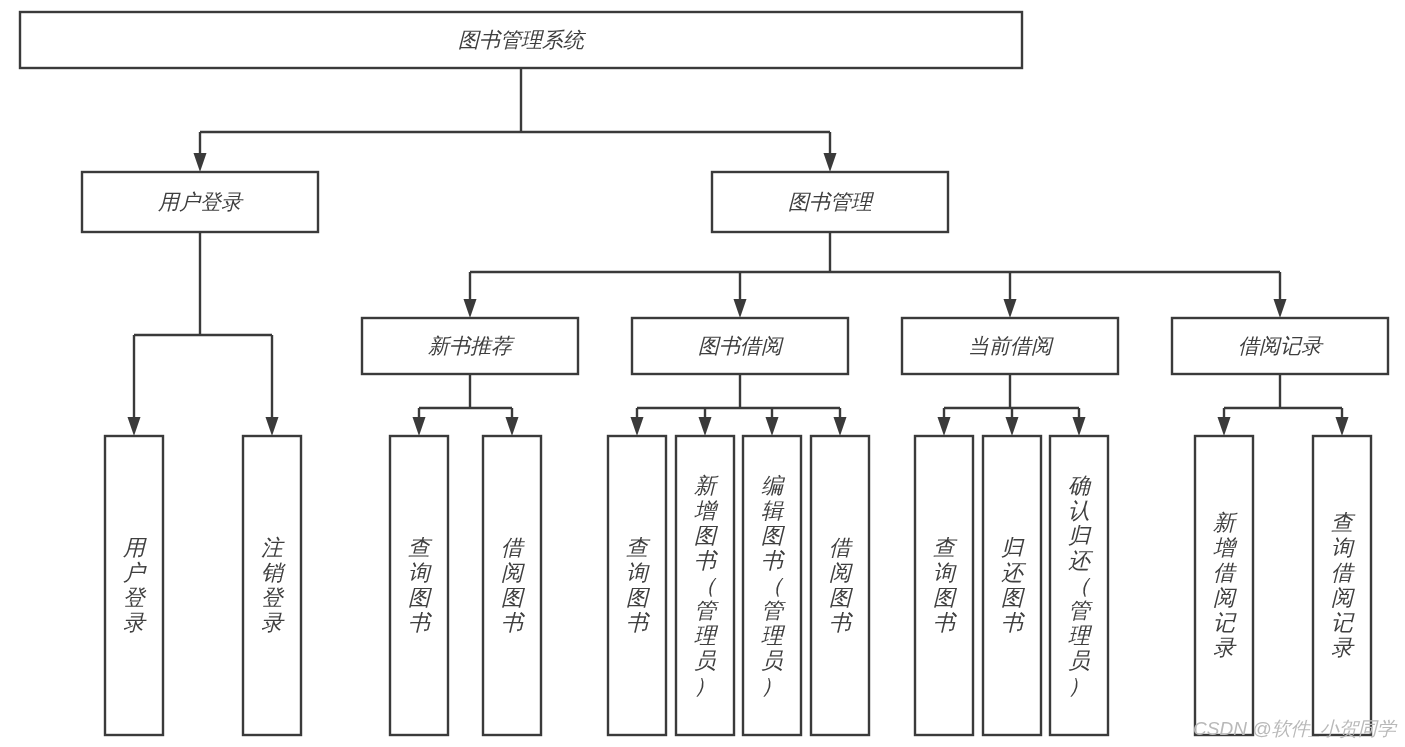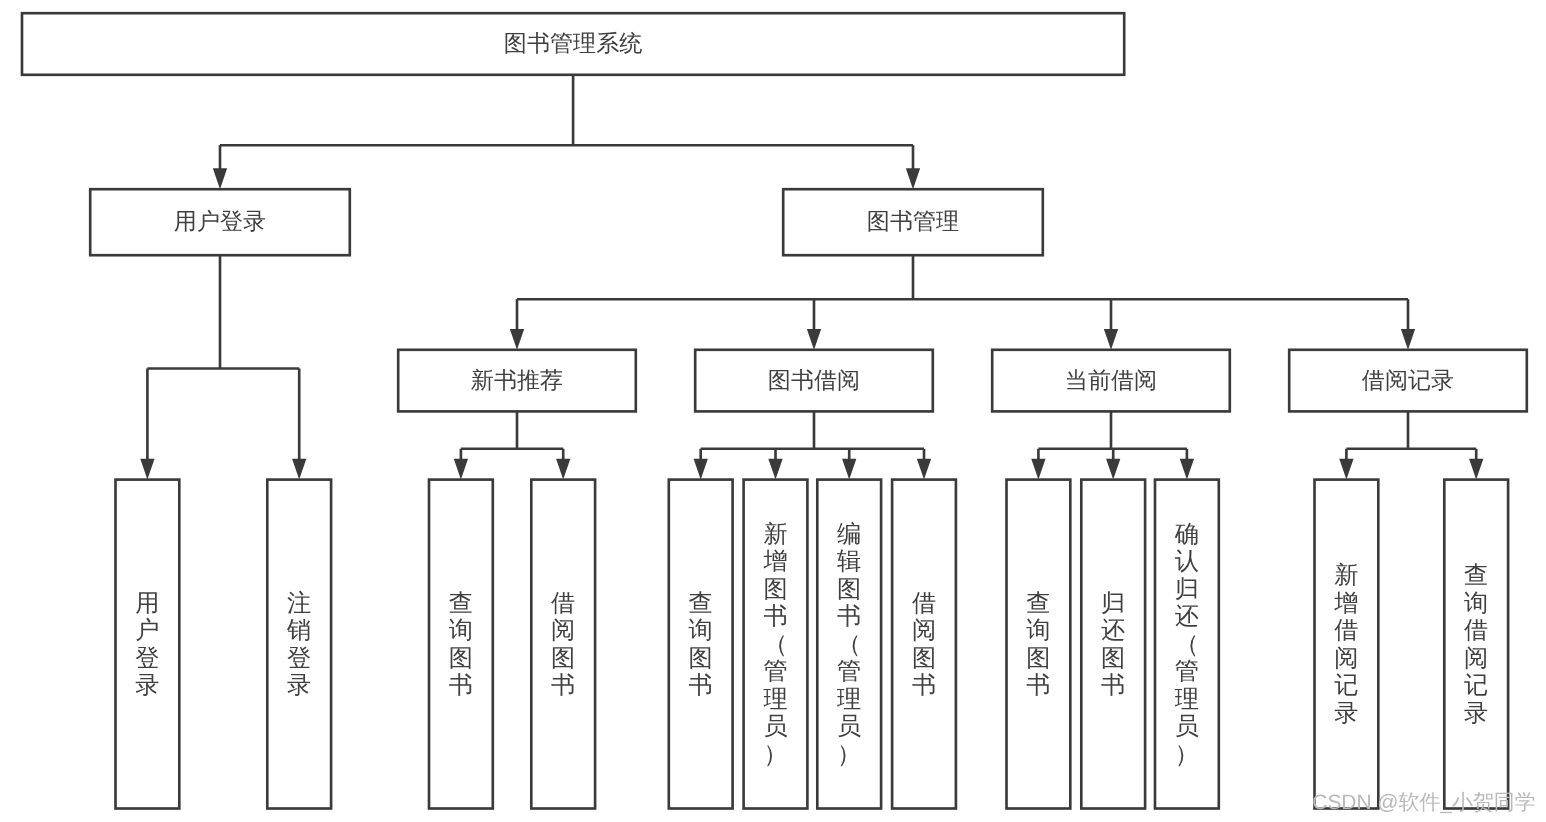--- a/index.html
+++ b/index.html
@@ -14,20 +14,21 @@
     font-family: "Liberation Sans", "DejaVu Sans", sans-serif;
     overflow: hidden;
     position: relative;
   }
   #diagram-root {
     position: absolute;
     left: 0;
     top: 0;
     width: 1405px;
     height: 747px;
+    font-style: italic;
   }
   svg.diagram {
     display: block;
     width: 1405px;
     height: 747px;
     background: #ffffff;
   }
   .node-box {
     fill: #ffffff;
     stroke: #3a3a3a;

